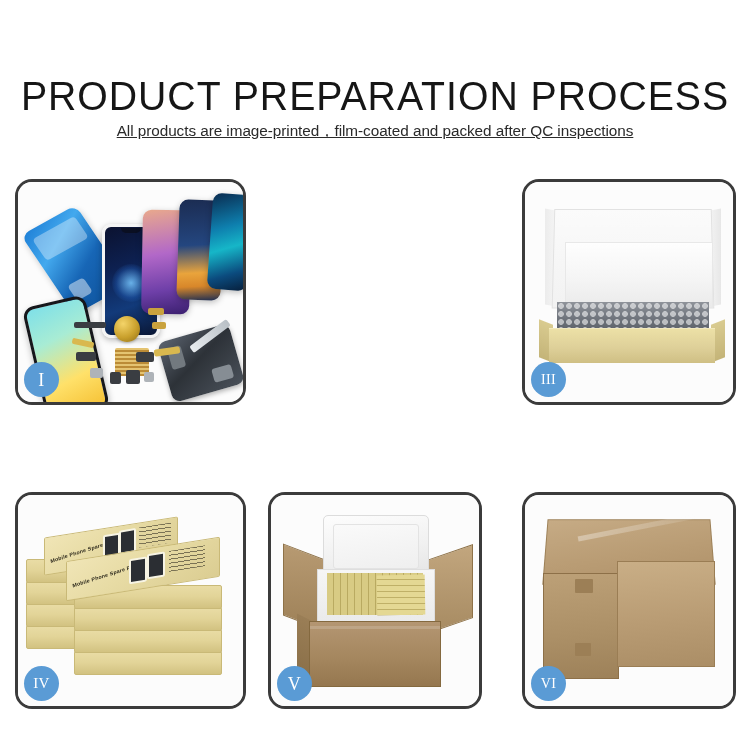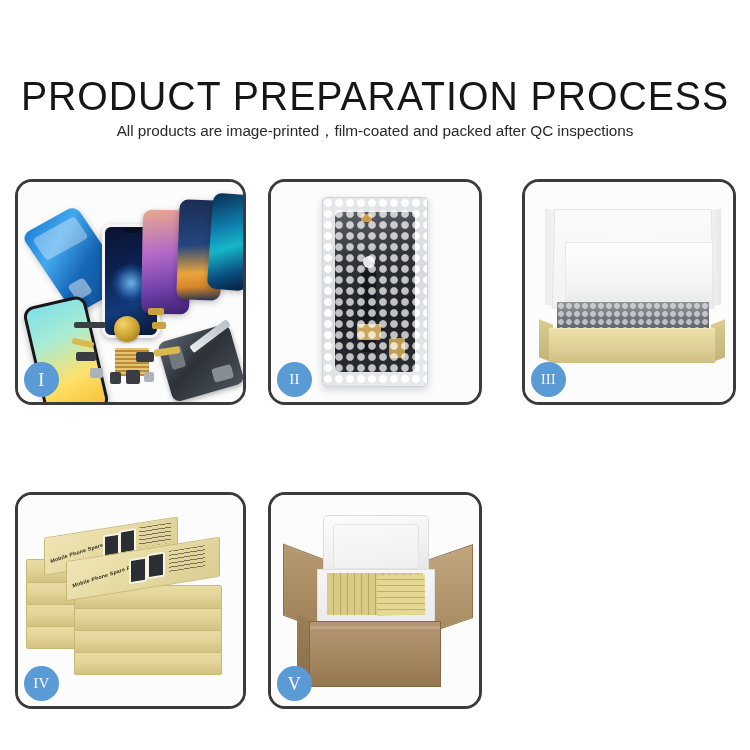--- a/index.html
+++ b/index.html
@@ -21,20 +21,21 @@
     color:#161616;line-height:1;
     white-space:nowrap;
     transform:scaleX(0.98);
   }
   .subtitle{
     margin:0;
     position:absolute;left:0;top:89px;width:750px;
     font-size:15.3px;font-weight:400;letter-spacing:-0.05px;
     color:#2a2a2a;line-height:1;
     white-space:nowrap;
+    text-decoration:underline;
   }
 
   
   .grid{position:absolute;left:0;top:0;width:750px;height:750px;}
   .panel{
     position:absolute;
     background:#fdfdfd;
     border:3px solid #3b3b3b;
     border-radius:17px;
     box-sizing:border-box;
@@ -397,35 +398,20 @@
         <div class="chip dark" style="left:108px;top:188px;width:14px;height:14px;"></div>
         <div class="chip silver" style="left:126px;top:190px;width:10px;height:10px;"></div>
         <div class="chip dark" style="left:118px;top:170px;width:18px;height:10px;"></div>
         <div class="ribbon" style="left:136px;top:166px;width:26px;height:7px;transform:rotate(-8deg);"></div>
         <div class="ribbon" style="left:54px;top:158px;width:22px;height:6px;transform:rotate(12deg);"></div>
         <div class="tweezer"></div>
       </div>
       <div class="badge">I</div>
     </div>
 
-    <div class="panel p2">
-      <div class="stage">
-        <div class="bw-bag">
-          <div class="lcd">
-            <div class="tab"></div>
-            <div class="cam"></div>
-            <div class="flex"></div>
-            <div class="conn"></div>
-            <div class="conn2"></div>
-          </div>
-          <div class="bw-overlay"></div>
-        </div>
-      </div>
-      <div class="badge wide">II</div>
-    </div>
 
     <div class="panel p3">
       <div class="stage">
         <div class="b3 b3-flapL"></div>
         <div class="b3 b3-flapR"></div>
         <div class="b3 b3-lidback"></div>
         <div class="b3 b3-foam"></div>
         <div class="b3 b3-bubble"></div>
         <div class="b3 b3-left"></div>
         <div class="b3 b3-right"></div>
@@ -476,15 +462,26 @@
         <div class="c5 c5-foamlid"></div>
         <div class="c5 c5-foambox"></div>
         <div class="c5 c5-contents"></div>
         <div class="c5 c5-contents2"></div>
         <div class="c5 c5-side"></div>
         <div class="c5 c5-front"></div>
       </div>
       <div class="badge">V</div>
     </div>
 
+    <div class="panel p6">
+      <div class="stage">
+        <div class="c6 c6-top"></div>
+        <div class="c6 c6-seam"></div>
+        <div class="c6 c6-frontL"></div>
+        <div class="c6 c6-frontR"></div>
+        <div class="c6-tape" style="left:50px;top:84px;width:18px;height:14px;"></div>
+        <div class="c6-tape" style="left:50px;top:148px;width:16px;height:13px;"></div>
+      </div>
+      <div class="badge wider">VI</div>
+    </div>
 
   </div>
 </div>
 
 </body></html>

